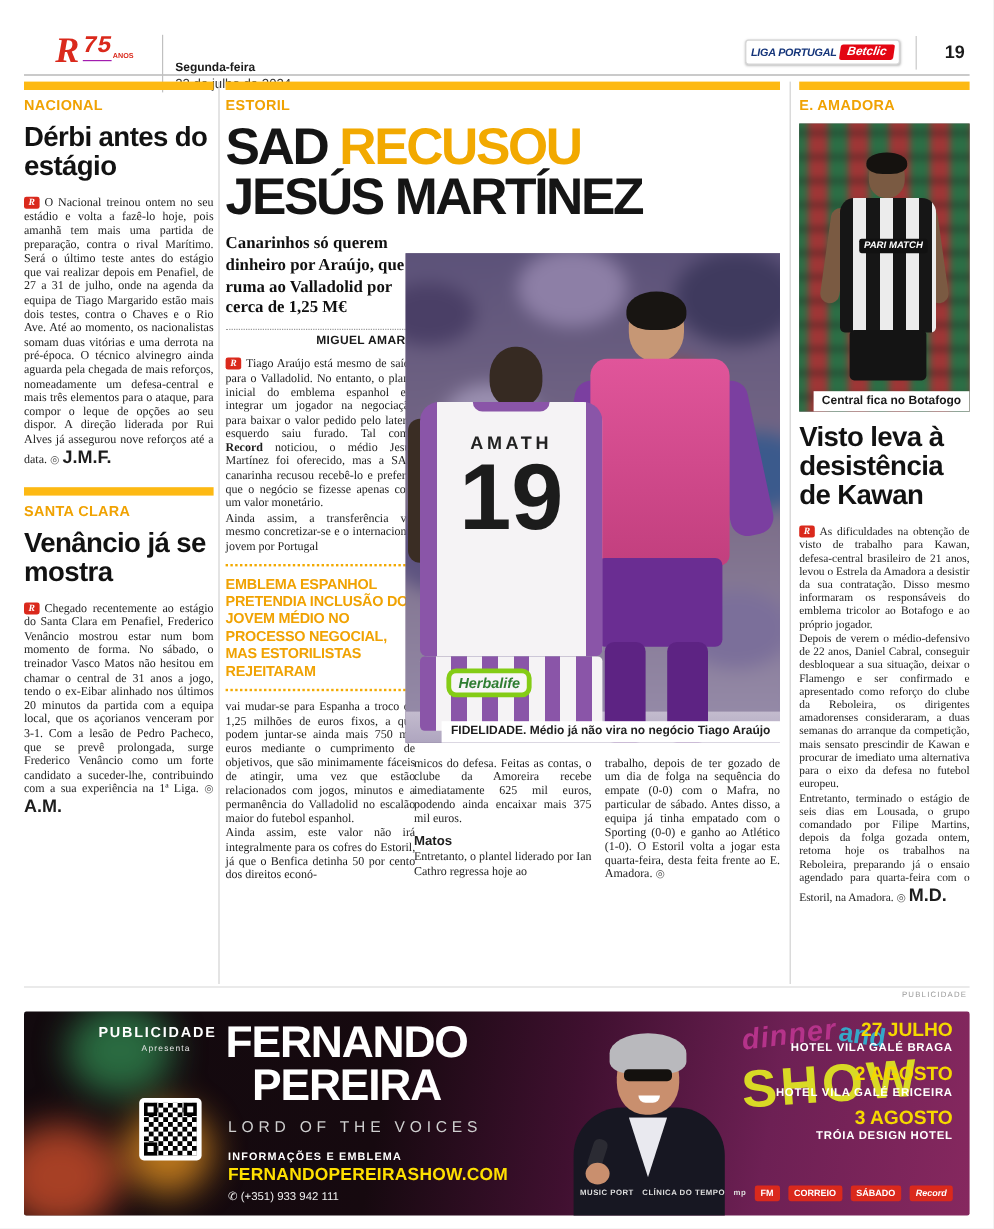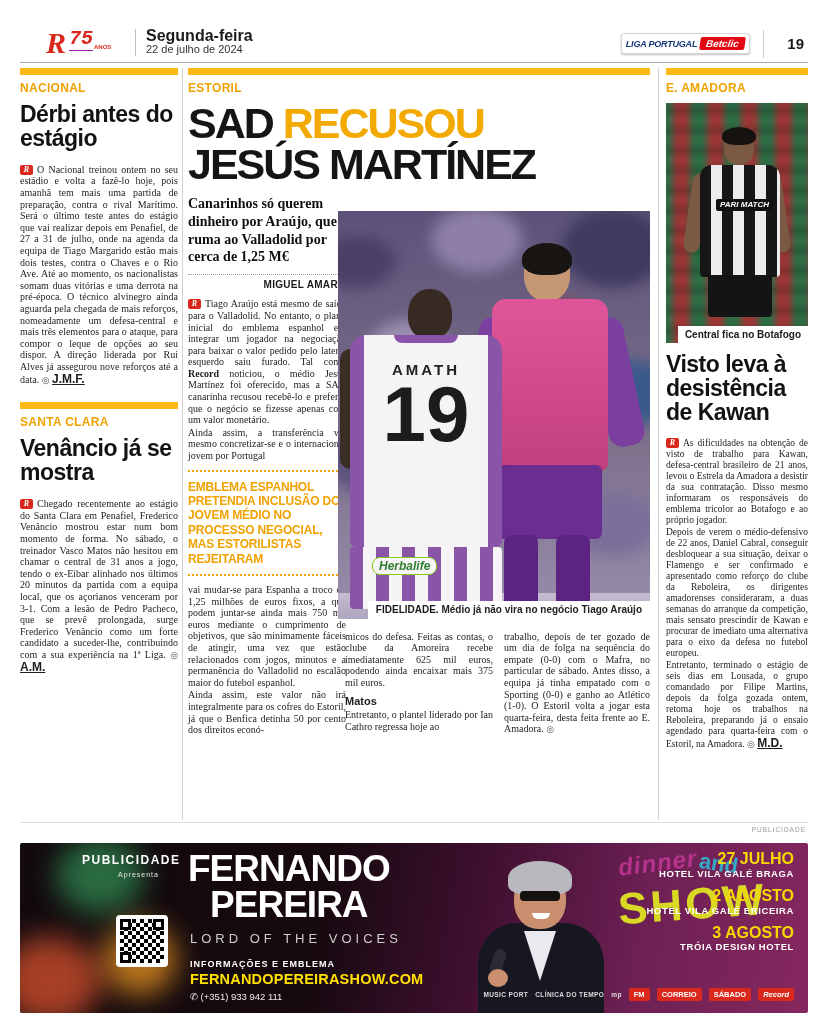--- a/index.html
+++ b/index.html
@@ -5,38 +5,38 @@
   html,body{margin:0;padding:0;background:#e8e8e8;}
   .page{position:relative;width:828px;height:1024px;background:#fff;overflow:hidden;
         font-family:"Liberation Sans",sans-serif;color:#1a1a1a;}
   
   .masthead{position:absolute;left:20px;top:28px;width:788px;height:34px;border-bottom:1px solid #a8a8a8;}
   .logo{position:absolute;left:26px;top:0;display:flex;align-items:flex-start;}
   .logo-r{font-family:"Liberation Serif",serif;font-style:italic;font-weight:700;font-size:30px;line-height:30px;color:#DA291C;}
   .logo-75{font-family:Liberation Mono, monospace;font-style:italic;font-weight:700;font-size:20px;line-height:22px;color:#DA291C;margin-left:3px;border-bottom:1px solid #a21caf;}
   .logo-anos{font-size:6px;font-weight:700;color:#DA291C;margin-left:1px;margin-top:16px;}
   .date-block{position:absolute;left:115px;top:1px;border-left:1px solid #c0c0c0;padding-left:10px;}
-  .weekday{font-size:16px;font-weight:700;line-height:14px;}
+  .weekday{font-size:10px;font-weight:700;line-height:14px;margin-top:21px;}
   .date{font-size:11px;color:#333;line-height:13px;}
   .league-badge{position:absolute;right:58px;top:5px;background:#fff;border:1px solid #d5d5d5;border-radius:3px;box-shadow:0 1px 2px rgba(0,0,0,.25);display:flex;align-items:center;padding:3px 4px;}
   .lb-left{font-size:9px;font-weight:700;font-style:italic;color:#15357a;letter-spacing:-.2px;padding-right:3px;}
   .lb-right{background:#E30613;color:#fff;font-style:italic;font-weight:700;font-size:10px;padding:1px 6px;transform:skewX(-8deg);border-radius:2px;}
   .page-num{position:absolute;right:4px;top:7px;font-size:15px;font-weight:700;}
   .hdr-vr{position:absolute;right:44px;top:2px;height:28px;border-left:1px solid #c9c9c9;}
   
   .vr{position:absolute;top:68px;height:752px;border-left:1px solid #d2d2d2;}
   .vr1{left:182px;} .vr2{left:658px;}
   .kicker-bar{height:7px;background:#FDB913;margin-bottom:6px;}
   .kicker{font-size:12px;font-weight:700;color:#F0A202;letter-spacing:.3px;margin-bottom:8px;}
   .story-title{font-weight:700;font-size:23px;line-height:1.04;letter-spacing:-.5px;color:#121212;margin:4px 0 13px;}
   .body-txt{font-family:"Liberation Serif",serif;font-size:10px;line-height:1.16;text-align:justify;color:#1d1d1d;}
   .body-txt p{margin:0 0 1px;}
   .rmark{display:inline-block;background:#DA291C;color:#fff;font-family:"Liberation Serif",serif;font-style:italic;font-weight:700;font-size:8px;line-height:10px;width:13px;height:10px;text-align:center;border-radius:2px;margin-right:4px;vertical-align:1px;}
   .endmark{font-size:9px;color:#555;}
-  .sig{font-weight:700;font-size:12px;font-family:"Liberation Sans",sans-serif;text-decoration:underline;}
+  .sig{font-weight:700;font-size:15px;font-family:"Liberation Sans",sans-serif;}
   
   .col-left{position:absolute;left:20px;top:68px;width:158px;}
   .gap-block{margin-top:16px;}
   
   .col-main{position:absolute;left:188px;top:68px;width:462px;}
   .headline{font-weight:700;font-size:43px;line-height:.95;letter-spacing:-2px;white-space:nowrap;margin:2px 0 6px;}
   .hl-black{color:#151515;} .hl-yellow{color:#F2A900;}
   .main-body{position:relative;height:600px;}
   .sub-col{width:158px;}
   .lead{font-family:"Liberation Serif",serif;font-weight:700;font-size:14px;line-height:1.28;color:#101010;margin:10px 0 8px;}
@@ -64,21 +64,21 @@
   .pitch-band{position:absolute;left:0;right:0;bottom:0;height:26px;background:linear-gradient(180deg,#cfc8d8,#b4abc4);opacity:.8;}
   .pl{position:absolute;}
   .p1{left:4px;bottom:0;width:168px;height:330px;}
   .p1-head{position:absolute;left:66px;top:0;width:44px;height:50px;background:#362a22;border-radius:48% 48% 42% 42%;}
   .p1-torso{position:absolute;left:8px;top:46px;width:152px;height:212px;background:#f5f3f5;border-radius:16px 16px 6px 6px;
     background-image:linear-gradient(90deg,#8a55a8 0 14px,transparent 14px),linear-gradient(-90deg,#8a55a8 0 14px,transparent 14px);}
   .p1-collar{position:absolute;left:52px;top:46px;width:64px;height:8px;background:#8a55a8;border-radius:0 0 8px 8px;}
   .p1-name{position:absolute;left:0;top:26px;width:100%;text-align:center;font-weight:700;font-size:15px;letter-spacing:3px;color:#222;}
   .p1-num{position:absolute;left:0;top:40px;width:100%;text-align:center;font-weight:700;font-size:78px;line-height:1;color:#1c1c1c;}
   .p1-stripes{position:absolute;left:8px;top:258px;width:152px;height:62px;background:repeating-linear-gradient(90deg,#8a55a8 0 13px,#f5f3f5 13px 26px);border-radius:4px;}
-  .p1-sponsor{position:absolute;left:30px;top:268px;background:#f7f5f7;border:1px solid #84cc16;border-radius:8px;padding:1px 6px;font-style:italic;font-weight:700;font-size:12px;color:#2f7d32;}
+  .p1-sponsor{position:absolute;left:30px;top:268px;background:#f7f5f7;border:4px solid #84cc16;border-radius:8px;padding:1px 6px;font-style:italic;font-weight:700;font-size:12px;color:#2f7d32;}
   .p1-arm{position:absolute;left:-2px;top:60px;width:22px;height:120px;background:#3a2d24;border-radius:10px;}
   .p2{right:2px;top:36px;width:196px;height:372px;}
   .p2-head{position:absolute;left:72px;top:0;width:46px;height:54px;background:#c69775;border-radius:45%;}
   .p2-hair{position:absolute;left:70px;top:-4px;width:50px;height:32px;background:#181512;border-radius:50% 50% 40% 40%;}
   .p2-sleeveL{position:absolute;left:18px;top:70px;width:36px;height:130px;background:#7b3fa0;border-radius:14px;transform:rotate(10deg);}
   .p2-sleeveR{position:absolute;right:14px;top:70px;width:36px;height:130px;background:#7b3fa0;border-radius:14px;transform:rotate(-12deg);}
   .p2-bib{position:absolute;left:40px;top:52px;width:116px;height:172px;background:linear-gradient(180deg,#e0559a,#c23f7e);border-radius:14px 14px 8px 8px;}
   .p2-shorts{position:absolute;left:46px;top:218px;width:104px;height:74px;background:#6a2d92;border-radius:6px;}
   .p2-legL{position:absolute;left:52px;top:288px;width:34px;height:84px;background:#5d2383;border-radius:8px;}
   .p2-legR{position:absolute;left:104px;top:288px;width:34px;height:84px;background:#5d2383;border-radius:8px;}

